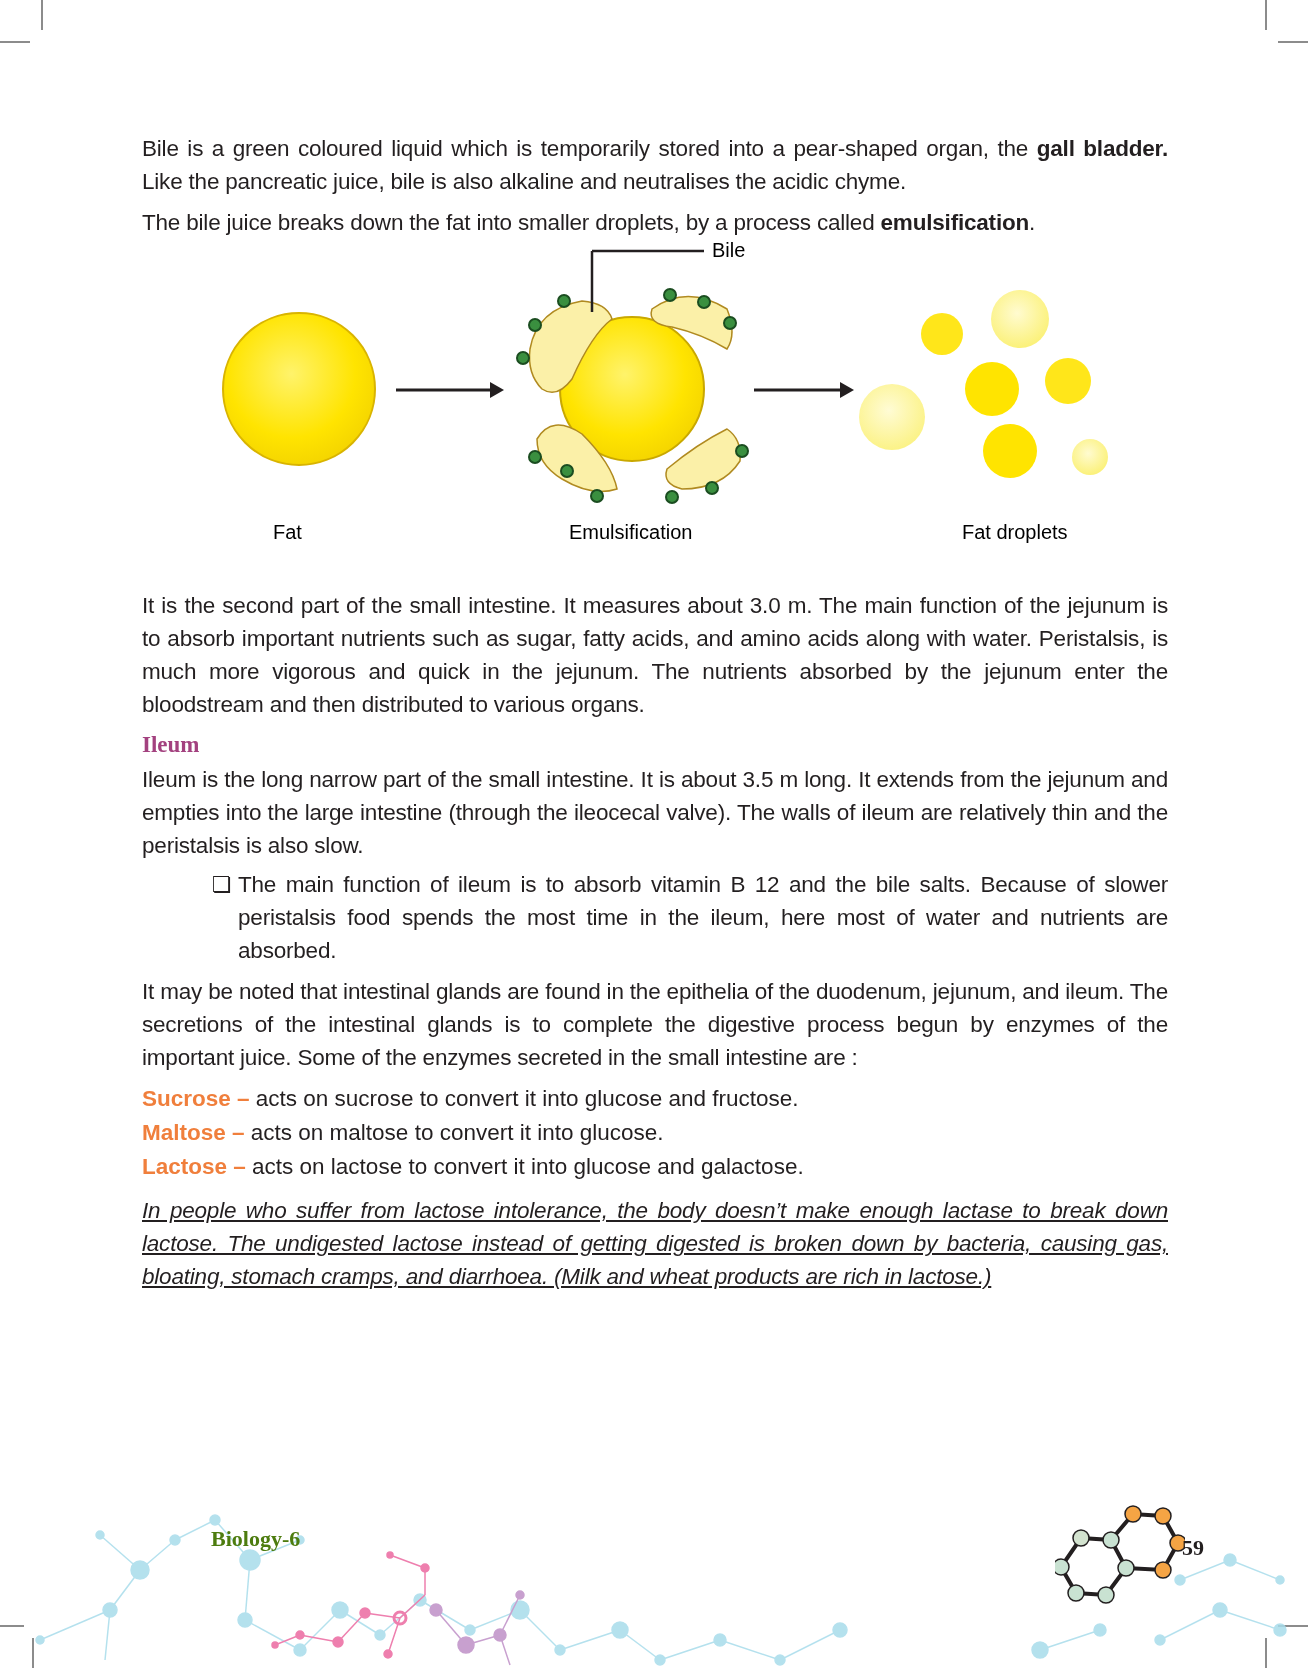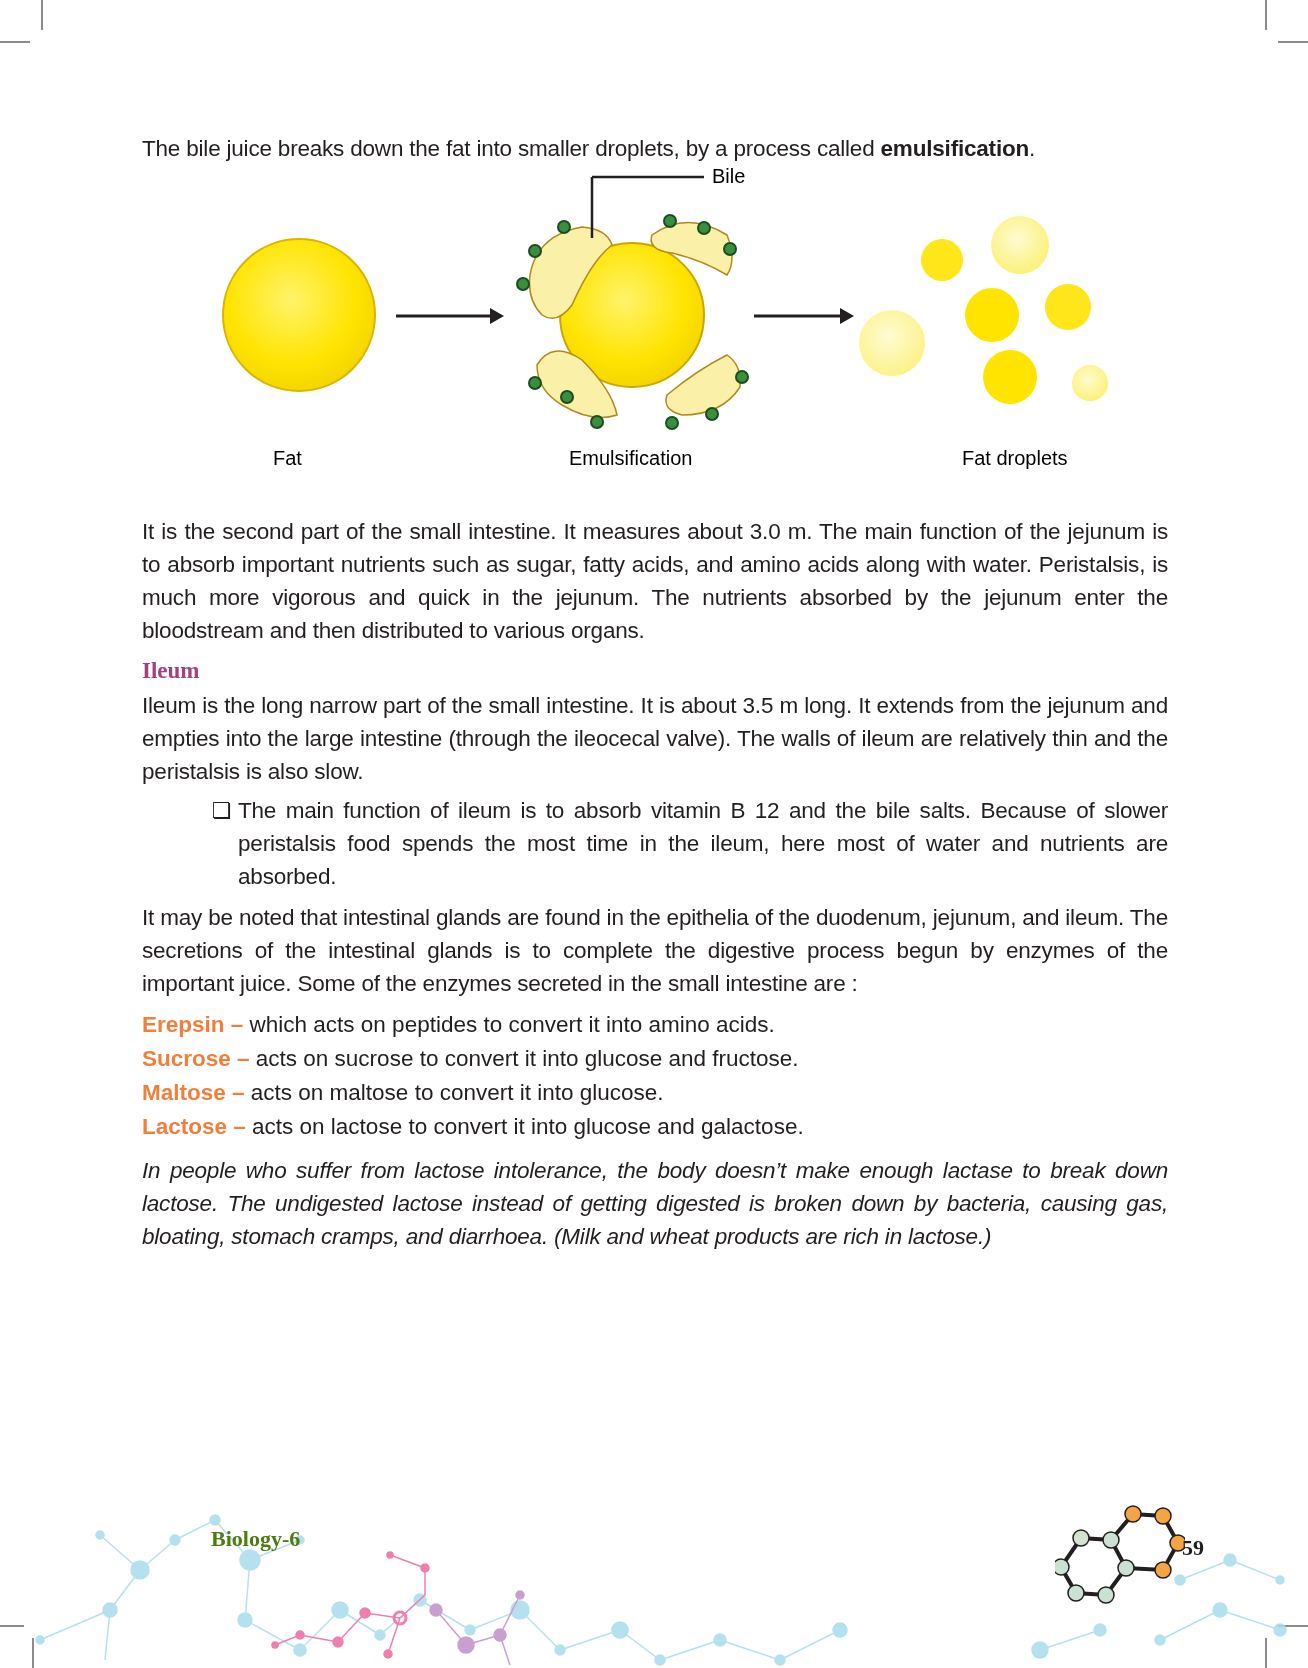--- a/index.html
+++ b/index.html
@@ -11,21 +11,21 @@
   .p-gap { margin-bottom:8px; }
   b { font-weight:bold; }
   h3 { margin:6px 0 2px 0; font-family:"Liberation Serif", "DejaVu Serif", serif;
        font-size:23px; font-weight:bold; color:#a3417f; line-height:32px; }
   .figure { position:relative; height:350px; }
   .fig-label { position:absolute; font-size:20px; color:#000000; }
   .bullet { display:flex; padding-left:70px; margin:6px 0 8px 0; }
   .bullet .box { width:26px; flex:none; font-size:22px; line-height:33px; }
   .enz-name { color:#f07f3c; font-weight:bold; }
   .enz-line { font-size:22.5px; line-height:34px; }
-  .italic p { font-style:italic; }
+  .italic p { font-style:italic;text-decoration:underline; }
   .footer-title { position:absolute; left:211px; top:1526px;
        font-family:"Liberation Serif", "DejaVu Serif", serif; font-weight:bold; font-size:22px; color:#4d7c0f; }
   .page-no { position:absolute; left:1182px; top:1535px;
        font-family:"Liberation Serif", "DejaVu Serif", serif; font-weight:bold; font-size:22px; color:#231f20; }
 </style>
 </head>
 <body>
 
 <div class="crop" style="left:41px;top:0;width:2px;height:30px;"></div>
 <div class="crop" style="left:0;top:41px;width:30px;height:2px;"></div>
@@ -118,20 +118,21 @@
       <line x1="500" y1="175" x2="510" y2="205"></line>
     <line x1="500" y1="175" x2="520" y2="135"></line>
     <circle cx="436" cy="150" r="6"></circle>
       <circle cx="466" cy="185" r="8"></circle>
       <circle cx="500" cy="175" r="6"></circle>
       <circle cx="520" cy="135" r="4"></circle>
   </g>
 </svg>
 
 <div class="content">
+  <p class="p-gap"><span>Bile is a green coloured liquid which is temporarily stored into a pear-shaped organ, the </span><b>gall bladder.</b><span> Like the pancreatic juice, bile is also alkaline and  neutralises the acidic chyme.</span></p>
   <p><span>The bile juice breaks down the fat into smaller droplets, by a process called </span><b>emulsification</b><span>.</span></p>
 
   <div class="figure">
     <svg width="1026" height="320" style="position:absolute;left:0;top:0;">
       <defs>
         <radialGradient id="fatG" cx="45%" cy="40%" r="60%">
           <stop offset="0" stop-color="#fff36b"></stop>
             <stop offset="0.7" stop-color="#ffe400"></stop>
             <stop offset="1" stop-color="#f5d600"></stop>
         </radialGradient>
@@ -200,21 +201,20 @@
   <h3 style="margin-top:4px;">Ileum</h3>
   <p>Ileum is the  long narrow part of the small intestine. It is about 3.5 m  long. It extends from the jejunum and empties into the large intestine (through the ileocecal valve). The walls of ileum are relatively thin and the peristalsis is also slow.</p>
   <div class="bullet">
     <span class="box">❏</span>
     <p>The main function of ileum is to absorb vitamin B 12 and the bile salts.  Because of slower peristalsis food spends the most time in the ileum, here most  of water and nutrients are absorbed.</p>
   </div>
 
   <p class="p-gap">It may be noted that intestinal glands are found in the epithelia of  the duodenum, jejunum, and ileum.  The secretions of the intestinal glands   is to complete the digestive process begun by enzymes of the important juice. Some of the enzymes secreted in the small intestine are :</p>
 
   <div style="margin-bottom:10px;">
-    <div class="enz-line"><span class="enz-name">Erepsin –</span><span> which acts on peptides to convert it into amino acids.</span></div>
     <div class="enz-line"><span class="enz-name">Sucrose –</span><span> acts on sucrose  to convert it into glucose and fructose.</span></div>
     <div class="enz-line"><span class="enz-name">Maltose –</span><span> acts on maltose to convert it into glucose.</span></div>
     <div class="enz-line"><span class="enz-name">Lactose –</span><span> acts on lactose to convert it into glucose and galactose.</span></div>
   </div>
 
   <div class="italic">
     <p>In people who suffer from  lactose intolerance, the body doesn’t make enough lactase to break down lactose.  The undigested lactose instead of getting digested is  broken down by bacteria, causing gas, bloating, stomach cramps, and diarrhoea. (Milk and wheat products are rich in lactose.)</p>
   </div>
 </div>
 

